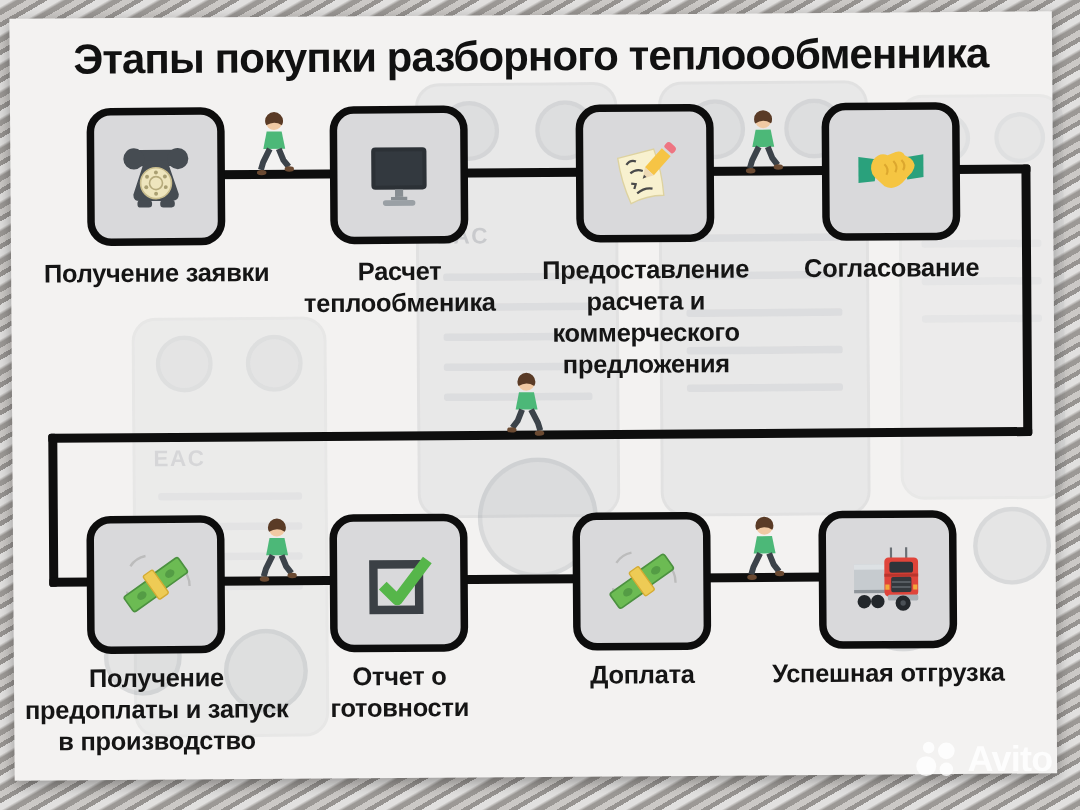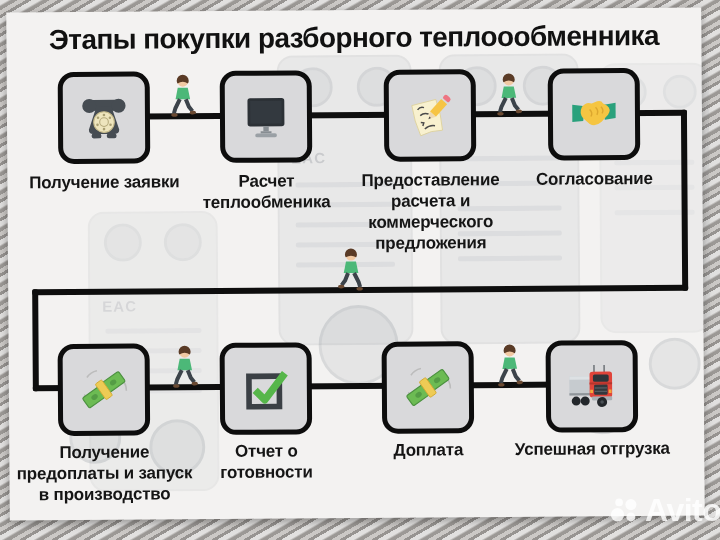--- a/index.html
+++ b/index.html
@@ -51,21 +51,21 @@
     font-size:17px; font-weight:700; color:#151515; line-height:21px;
     letter-spacing:-0.2px; white-space:pre-line;
   }
   
   .person{ position:absolute; z-index:3; width:26px; height:46px; }
   .person.flip{ transform:scaleX(-1); }
   
   .watermark{
     position:absolute; left:610px; top:492px; z-index:10;
     display:flex; align-items:center; gap:5px;
-    color:rgba(255,255,255,.82); font-weight:700; font-size:32px;
+    color:rgba(255,255,255,.82); font-weight:700; font-size:24px;
     letter-spacing:-0.5px;
   }
 </style>
 </head>
 <body>
 
 <div class="stage">
   <div class="panel">
 
     <div class="bg-photo">

